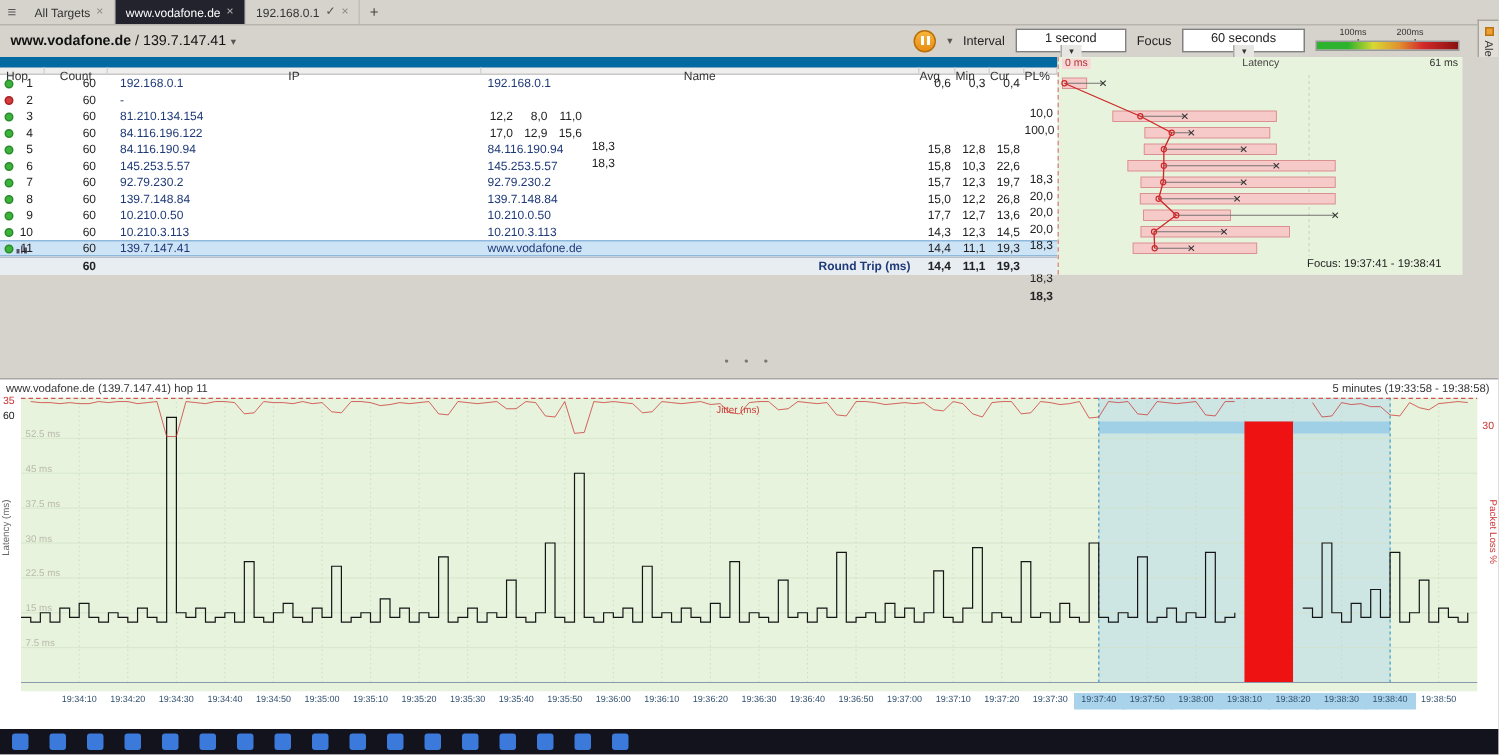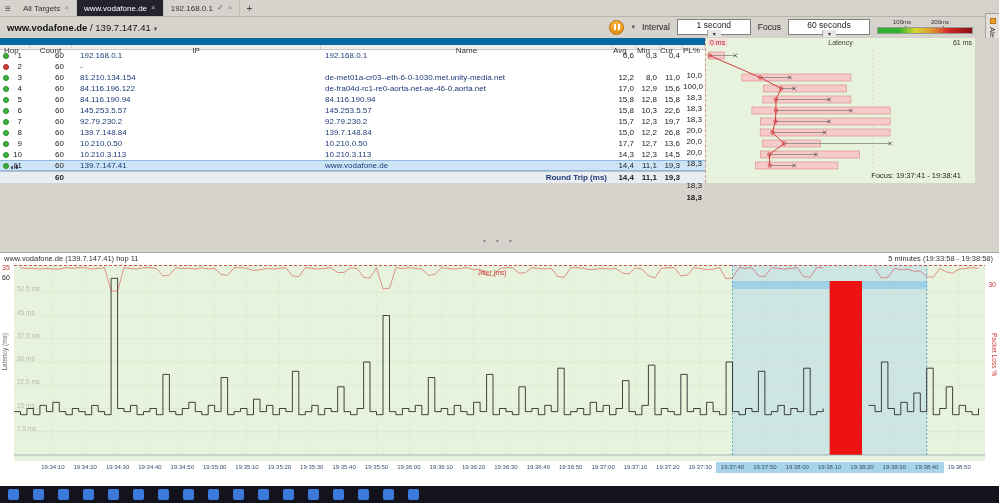--- a/index.html
+++ b/index.html
@@ -186,34 +186,32 @@
       <div class="c-num c-cur"></div>
       <div class="c-num c-pl">100,0</div>
     </div>
     <div class="row">
       <div class="c-hop">
         <span class="circle green"></span>
         <span class="hopnum">3</span>
       </div>
       <div class="c-count">60</div>
       <div class="c-ip">81.210.134.154</div>
-      <div class="c-name">de-met01a-cr03--eth-6-0-1030.met.unity-media.net</div>
       <div class="c-num c-avg">12,2</div>
       <div class="c-num c-min">8,0</div>
       <div class="c-num c-cur">11,0</div>
       <div class="c-num c-pl">18,3</div>
     </div>
     <div class="row">
       <div class="c-hop">
         <span class="circle green"></span>
         <span class="hopnum">4</span>
       </div>
       <div class="c-count">60</div>
       <div class="c-ip">84.116.196.122</div>
-      <div class="c-name">de-fra04d-rc1-re0-aorta-net-ae-46-0.aorta.net</div>
       <div class="c-num c-avg">17,0</div>
       <div class="c-num c-min">12,9</div>
       <div class="c-num c-cur">15,6</div>
       <div class="c-num c-pl">18,3</div>
     </div>
     <div class="row">
       <div class="c-hop">
         <span class="circle green"></span>
         <span class="hopnum">5</span>
       </div>

